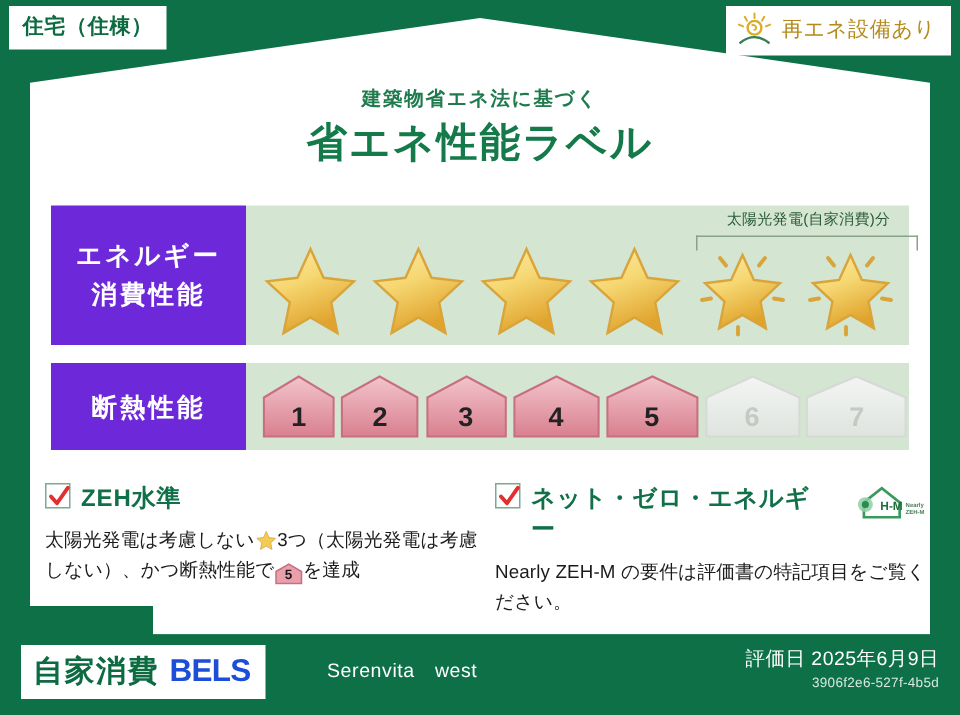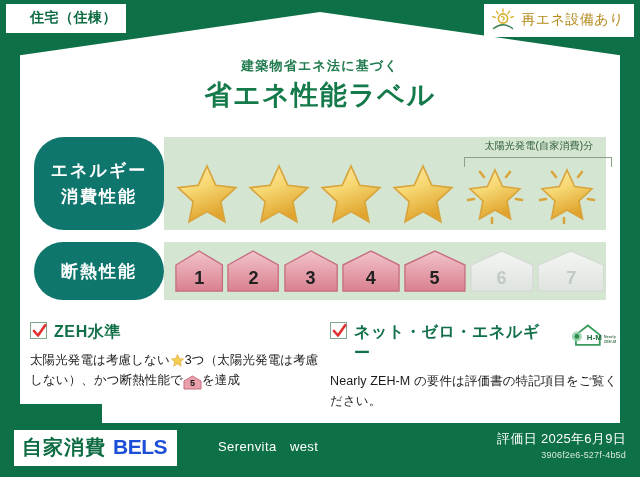--- a/index.html
+++ b/index.html
@@ -27,21 +27,21 @@
     left: 20px; top: 404px;
     width: 82px; height: 20px;
     background: #0d7046;
   }
 
   
   .tag-type {
     position: absolute;
     left: 6px; top: 4px;
     background: #ffffff;
-    padding: 5px 9px 6px 24px;
+    padding: 5px 9px 6px 9px;
     font-size: 14px;
     font-weight: bold;
     color: #0d6b42;
     letter-spacing: 0.5px;
     z-index: 6;
   }
 
   
   .tag-renew {
     position: absolute;
@@ -76,28 +76,27 @@
   
   .row {
     position: absolute;
     display: flex; align-items: stretch;
     z-index: 4;
   }
   .row-energy { left: 34px; top: 137px; width: 572px; height: 93px; }
   .row-insul  { left: 34px; top: 242px; width: 572px; height: 58px; }
 
   .row-label {
-    background: #0f766e;
+    background: #6d28d9;
     color: #ffffff;
     display: flex; flex-direction: column;
     align-items: center; justify-content: center;
     font-weight: bold;
     letter-spacing: 2px;
     flex: 0 0 130px;
-    border-radius: 30px;
   }
   .row-energy .row-label { font-size: 17px; line-height: 1.5; }
   .row-insul  .row-label { font-size: 17px; }
   .row-body {
     flex: 1;
     background: #d4e5d1;
     position: relative;
   }
 
   

